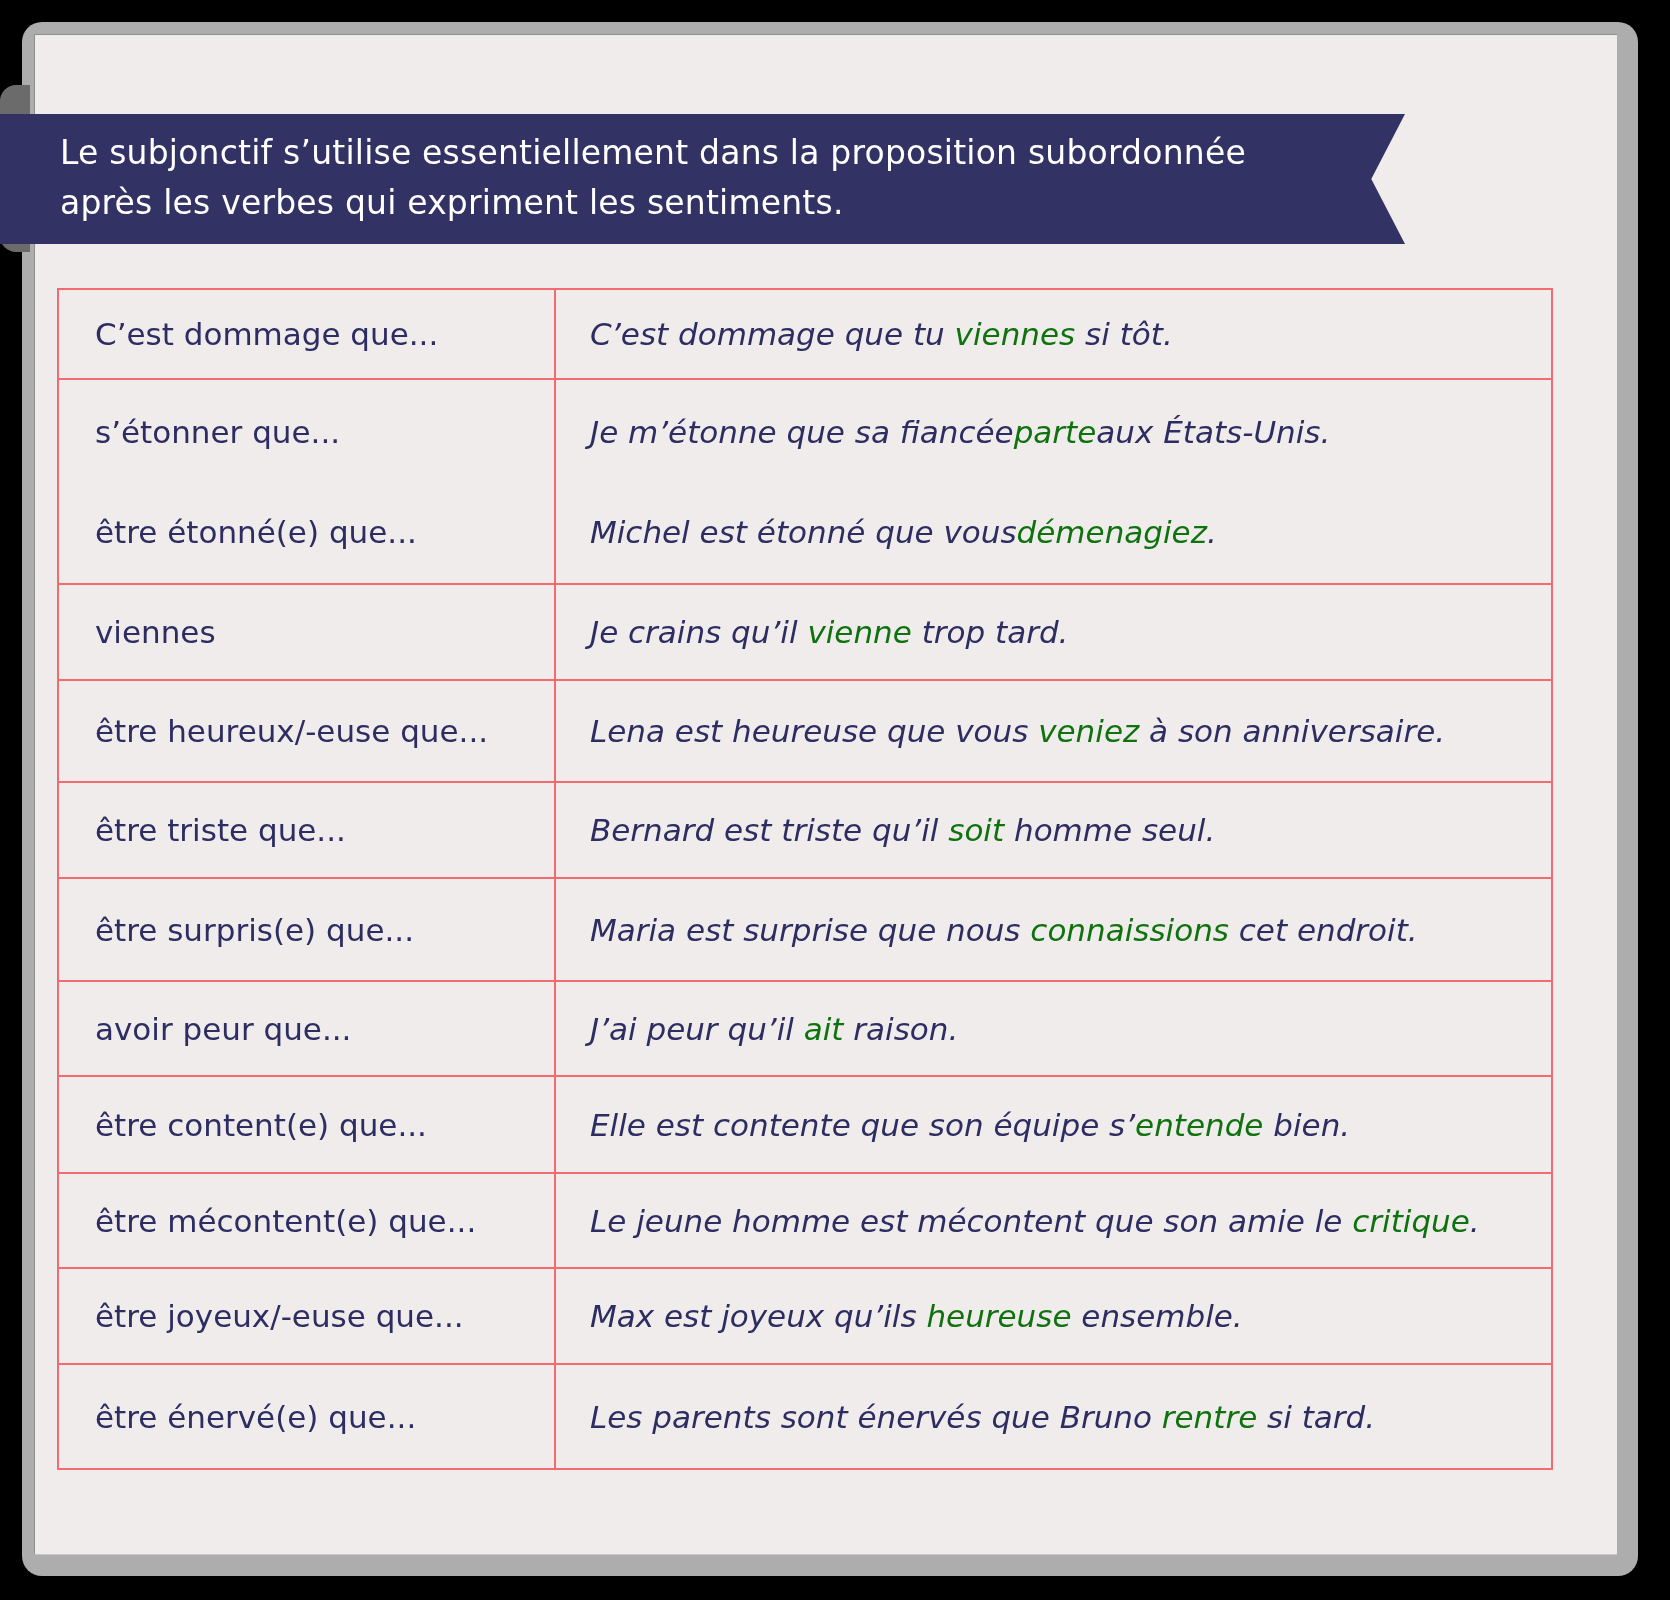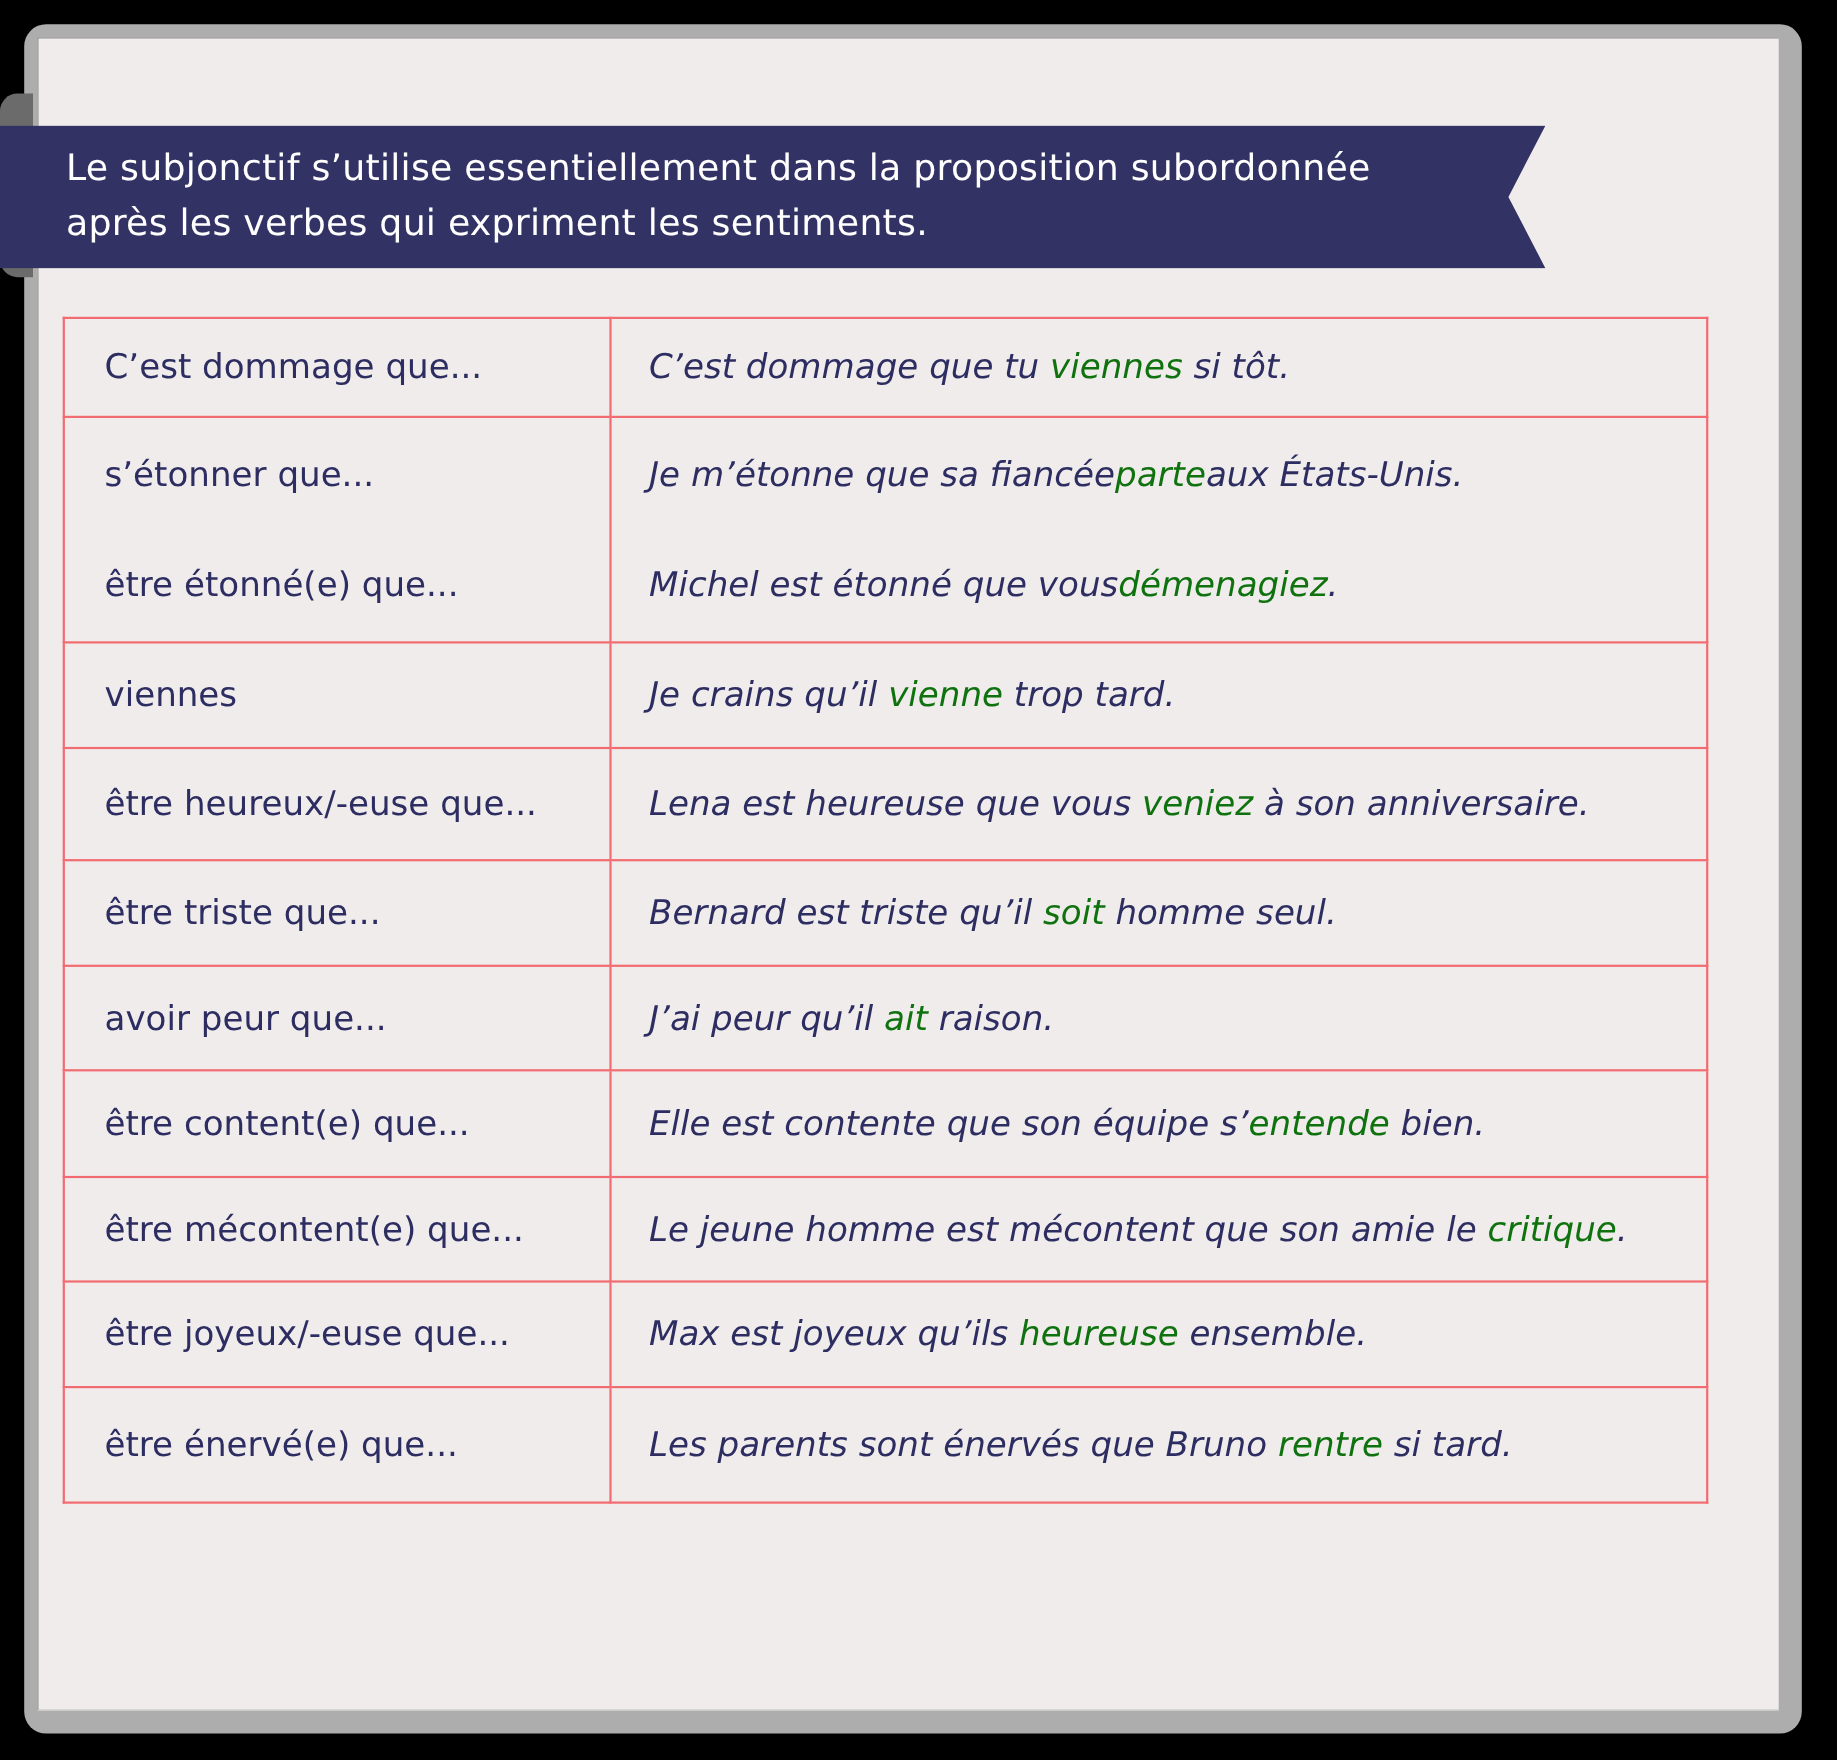--- a/index.html
+++ b/index.html
@@ -104,20 +104,24 @@
       <td class="col-right"><span><span>Je crains qu’il </span><span class="hl">vienne</span><span> trop tard.</span></span></td>
     </tr>
     <tr class="r4">
       <td class="col-left"><span>être heureux/-euse que...</span></td>
       <td class="col-right"><span><span>Lena est heureuse que vous </span><span class="hl">veniez</span><span> à son anniversaire.</span></span></td>
     </tr>
     <tr class="r5">
       <td class="col-left"><span>être triste que...</span></td>
       <td class="col-right"><span><span>Bernard est triste qu’il </span><span class="hl">soit</span><span> homme seul.</span></span></td>
     </tr>
+    <tr class="r6">
+      <td class="col-left"><span>être surpris(e) que...</span></td>
+      <td class="col-right"><span><span>Maria est surprise que nous </span><span class="hl">connaissions</span><span> cet endroit.</span></span></td>
+    </tr>
     <tr class="r7">
       <td class="col-left"><span>avoir peur que...</span></td>
       <td class="col-right"><span><span>J’ai peur qu’il </span><span class="hl">ait</span><span> raison.</span></span></td>
     </tr>
     <tr class="r8">
       <td class="col-left"><span>être content(e) que...</span></td>
       <td class="col-right"><span><span>Elle est contente que son équipe s’</span><span class="hl">entende</span><span> bien.</span></span></td>
     </tr>
     <tr class="r9">
       <td class="col-left"><span>être mécontent(e) que...</span></td>

